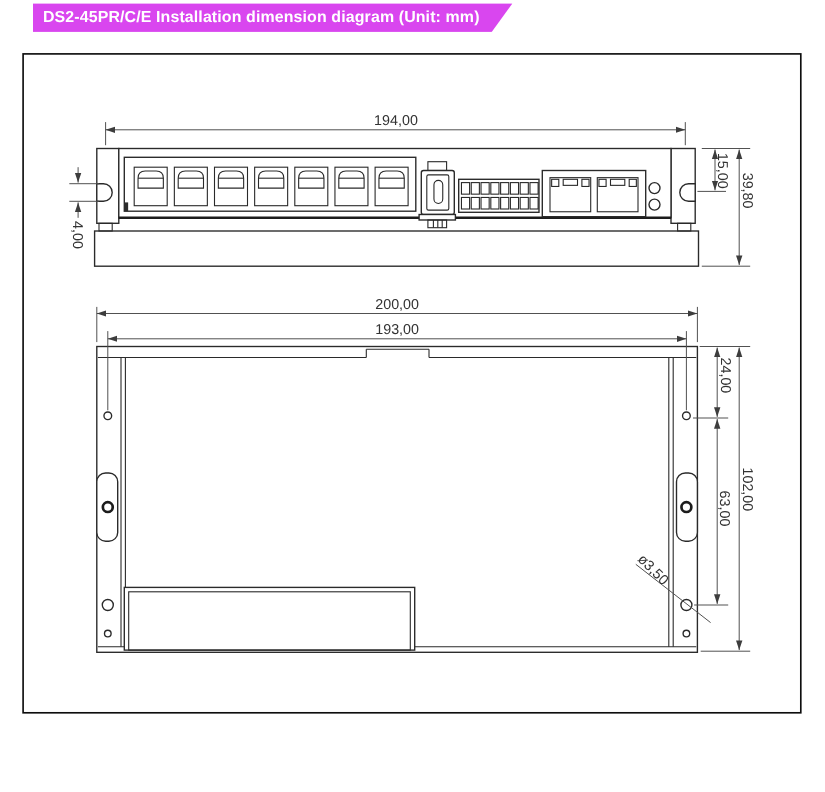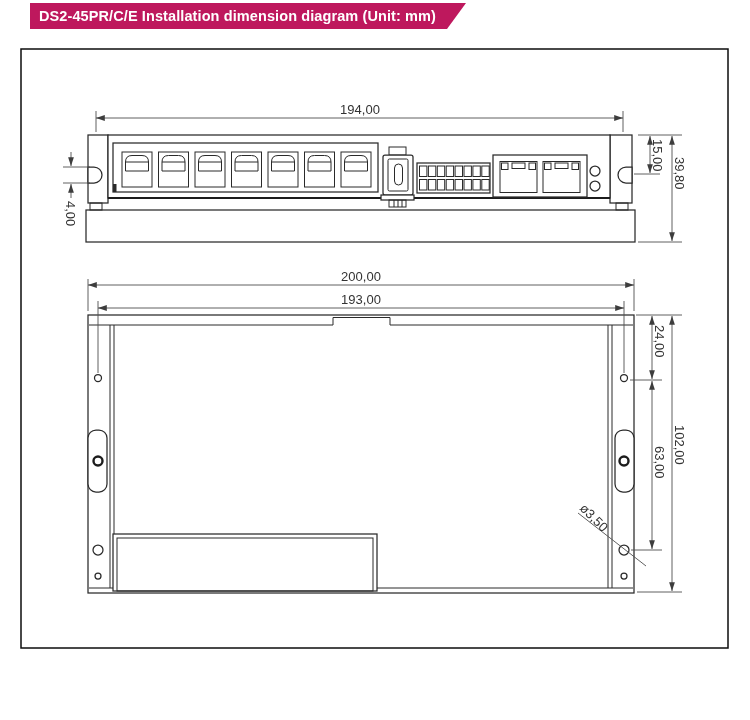--- a/index.html
+++ b/index.html
@@ -1,19 +1,19 @@
 <!DOCTYPE html>
 <html><head>
 <meta charset="utf-8">
 <style>
   html,body{margin:0;padding:0;background:#ffffff;}
   body{width:750px;height:720px;position:relative;font-family:"Liberation Sans",sans-serif;overflow:hidden;}
   #banner{
     position:absolute;left:30px;top:3px;width:436px;height:26px;
-    background:#be185d;color:#ffffff;
+    background:#d946ef;color:#ffffff;
     clip-path:polygon(0 0,100% 0,calc(100% - 19px) 100%,0 100%);
     display:flex;align-items:center;
   }
   #banner .t{font-size:14.5px;font-weight:700;padding-left:9px;letter-spacing:0.1px;white-space:nowrap;}
   svg{position:absolute;left:0;top:0;}
   .dev{fill:none;stroke:#2a2a2a;stroke-width:1.25;}
   .devw{fill:#ffffff;stroke:#2a2a2a;stroke-width:1.25;}
   .thin{fill:none;stroke:#2a2a2a;stroke-width:1;}
   .heavy{fill:none;stroke:#1c1c1c;stroke-width:2.2;}
   .dim{fill:none;stroke:#4f4f4f;stroke-width:0.9;}

